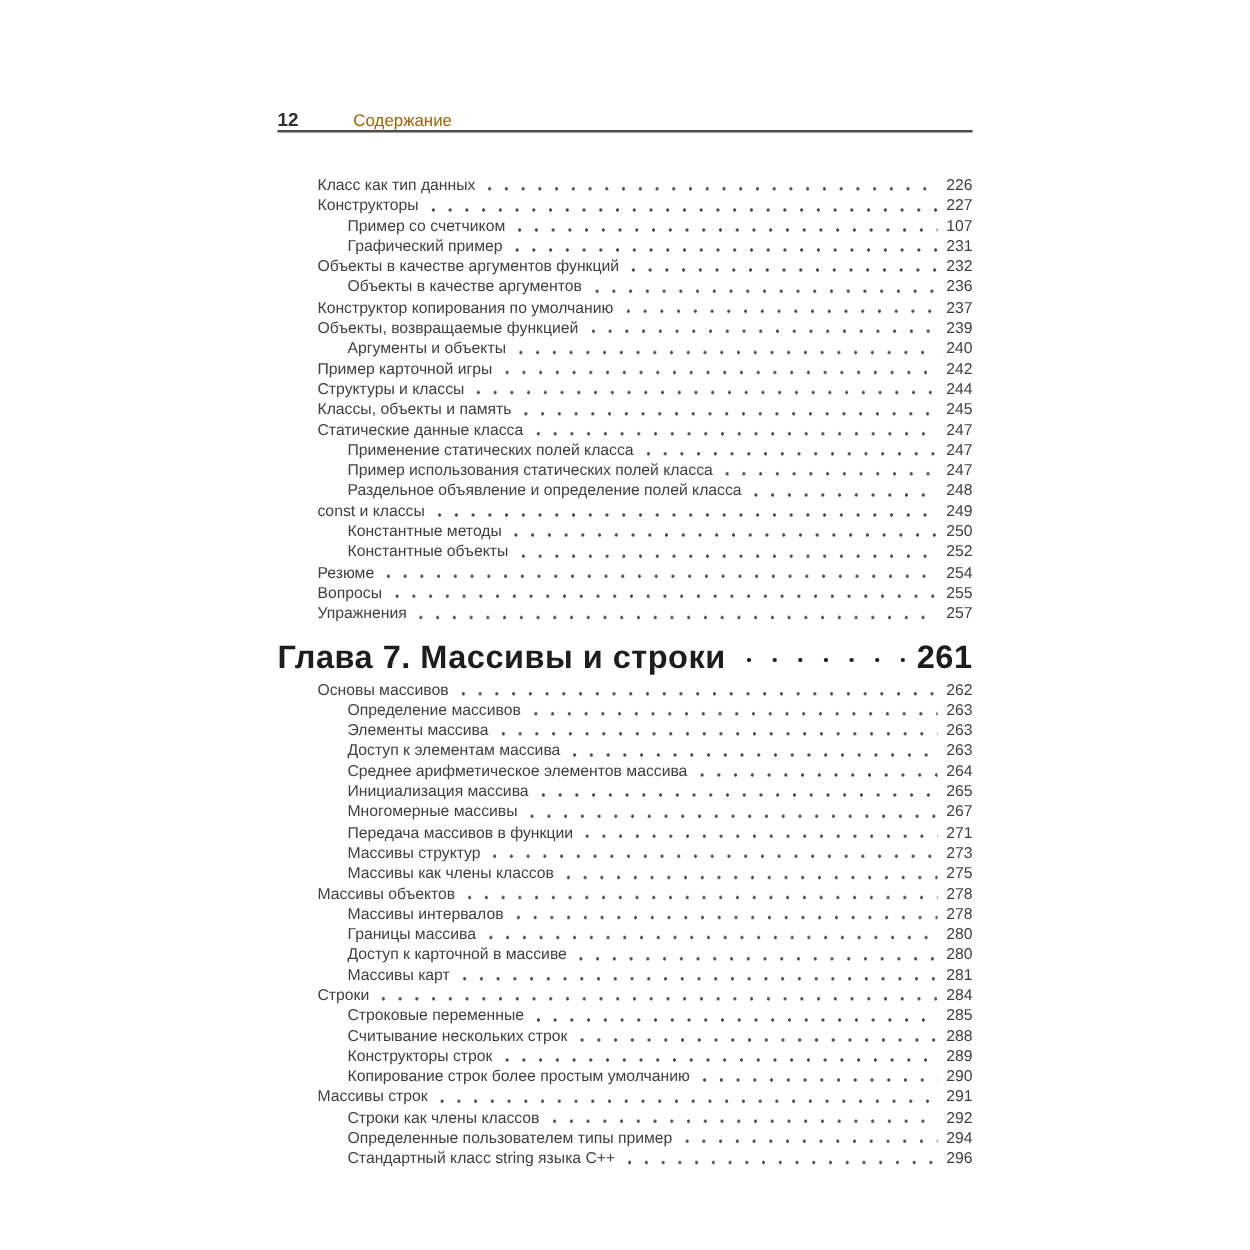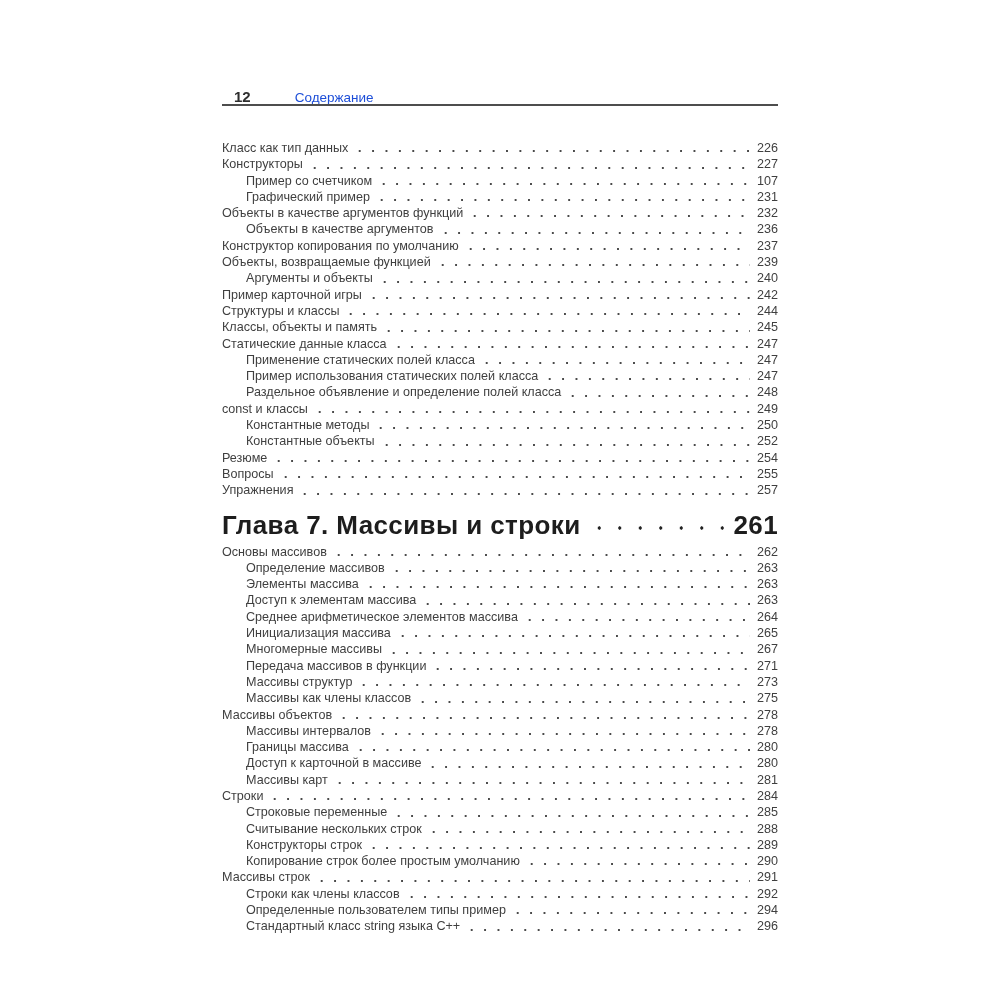--- a/index.html
+++ b/index.html
@@ -18,35 +18,35 @@
     color: var(--text-color);
     overflow: hidden;
   }
   .page {
     position: relative;
     width: 1000px;
     height: 1000px;
   }
   .page-header {
     position: absolute;
-    left: 234px;
+    left: 222px;
     top: 88px;
     width: 556px;
     display: flex;
     align-items: baseline;
   }
   .folio {
     font-size: 15px;
     font-weight: bold;
     color: #2e2e2e;
   }
   .running-title {
     font-size: 13.5px;
     margin-left: 44px;
-    color: #1d4ed8;
+    color: #a16207;
   }
   .header-rule {
     position: absolute;
     left: 222px;
     top: 104px;
     width: 556px;
     height: 2px;
     background: var(--rule-color);
   }
   .toc {
@@ -55,20 +55,21 @@
     top: 140px;
     width: 556px;
   }
   .toc-row {
     display: flex;
     align-items: flex-end;
     line-height: 16.3px;
     height: 16.3px;
     font-size: 12.6px;
     white-space: nowrap;
+    margin-left: 32px;
   }
   .toc-row.indent { padding-left: 24px; align-items: center; }
   .toc-label { flex: 0 0 auto; }
   .toc-dots {
     flex: 1 1 auto;
     align-self: flex-end;
     height: 6px;
     margin: 0 2px 2px 5px;
     background-image: radial-gradient(circle, var(--dot-color) 1.1px, rgba(0,0,0,0) 1.45px);
     background-size: 13.4px 6px;

